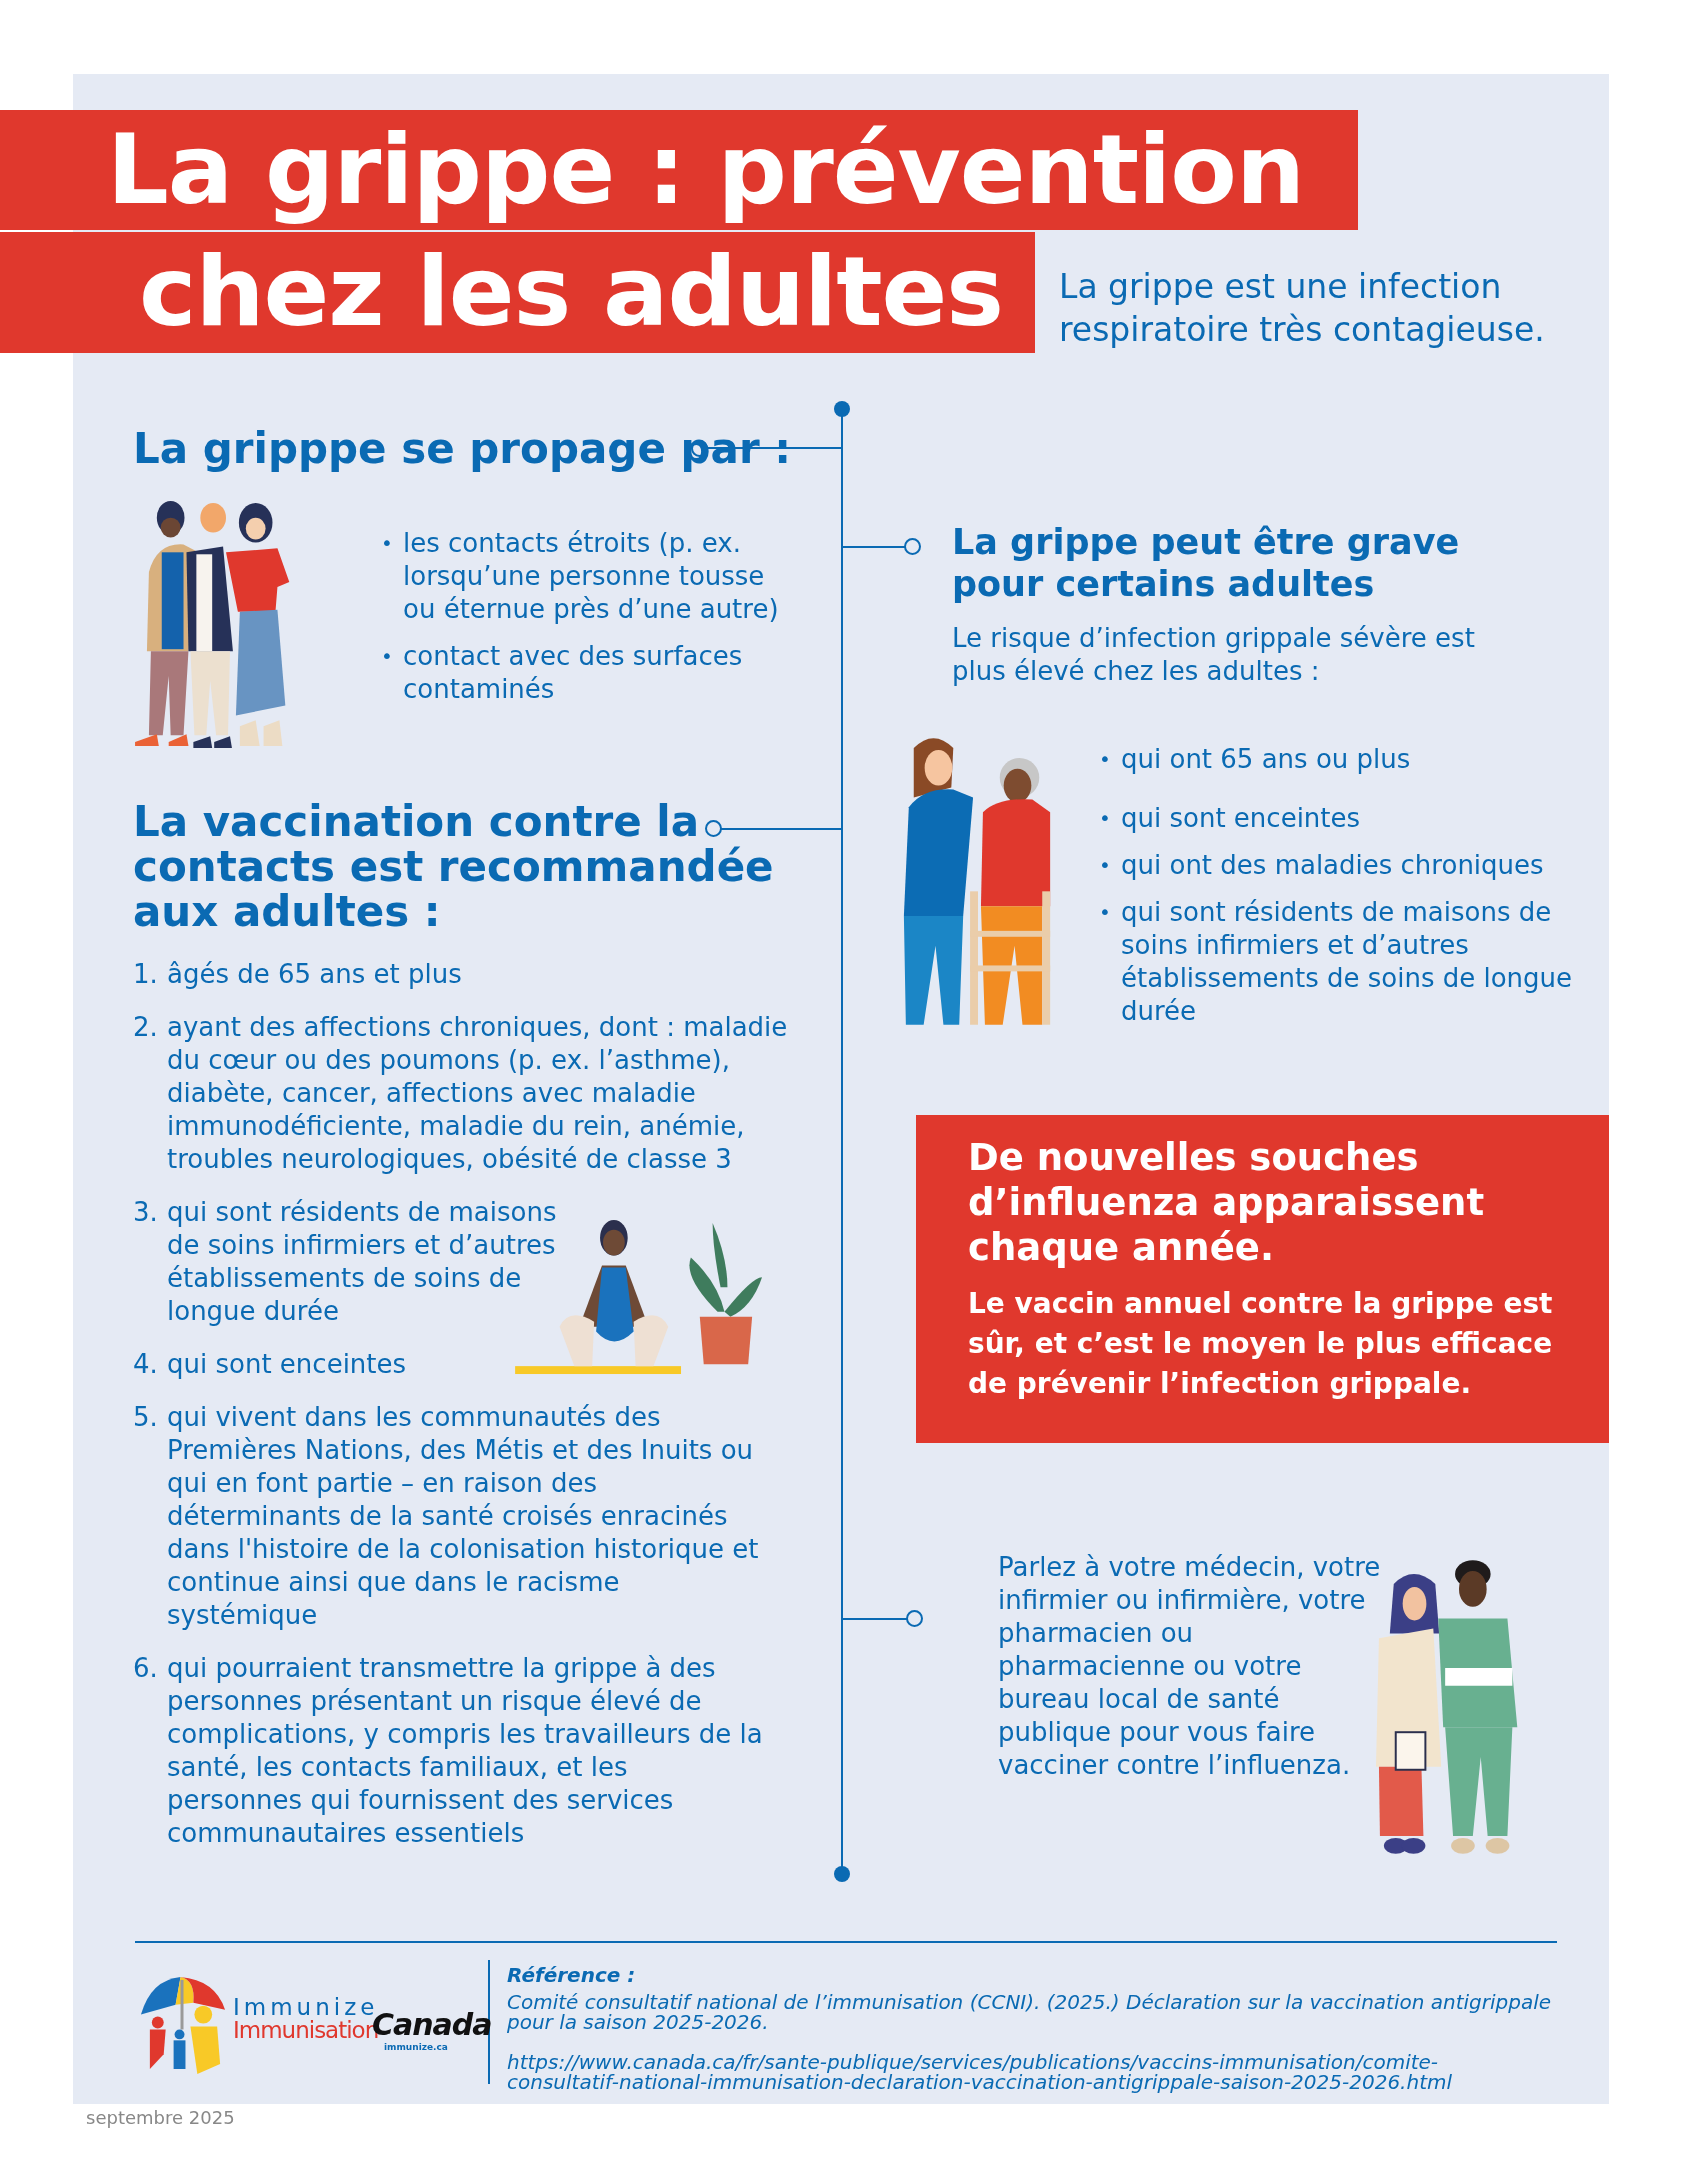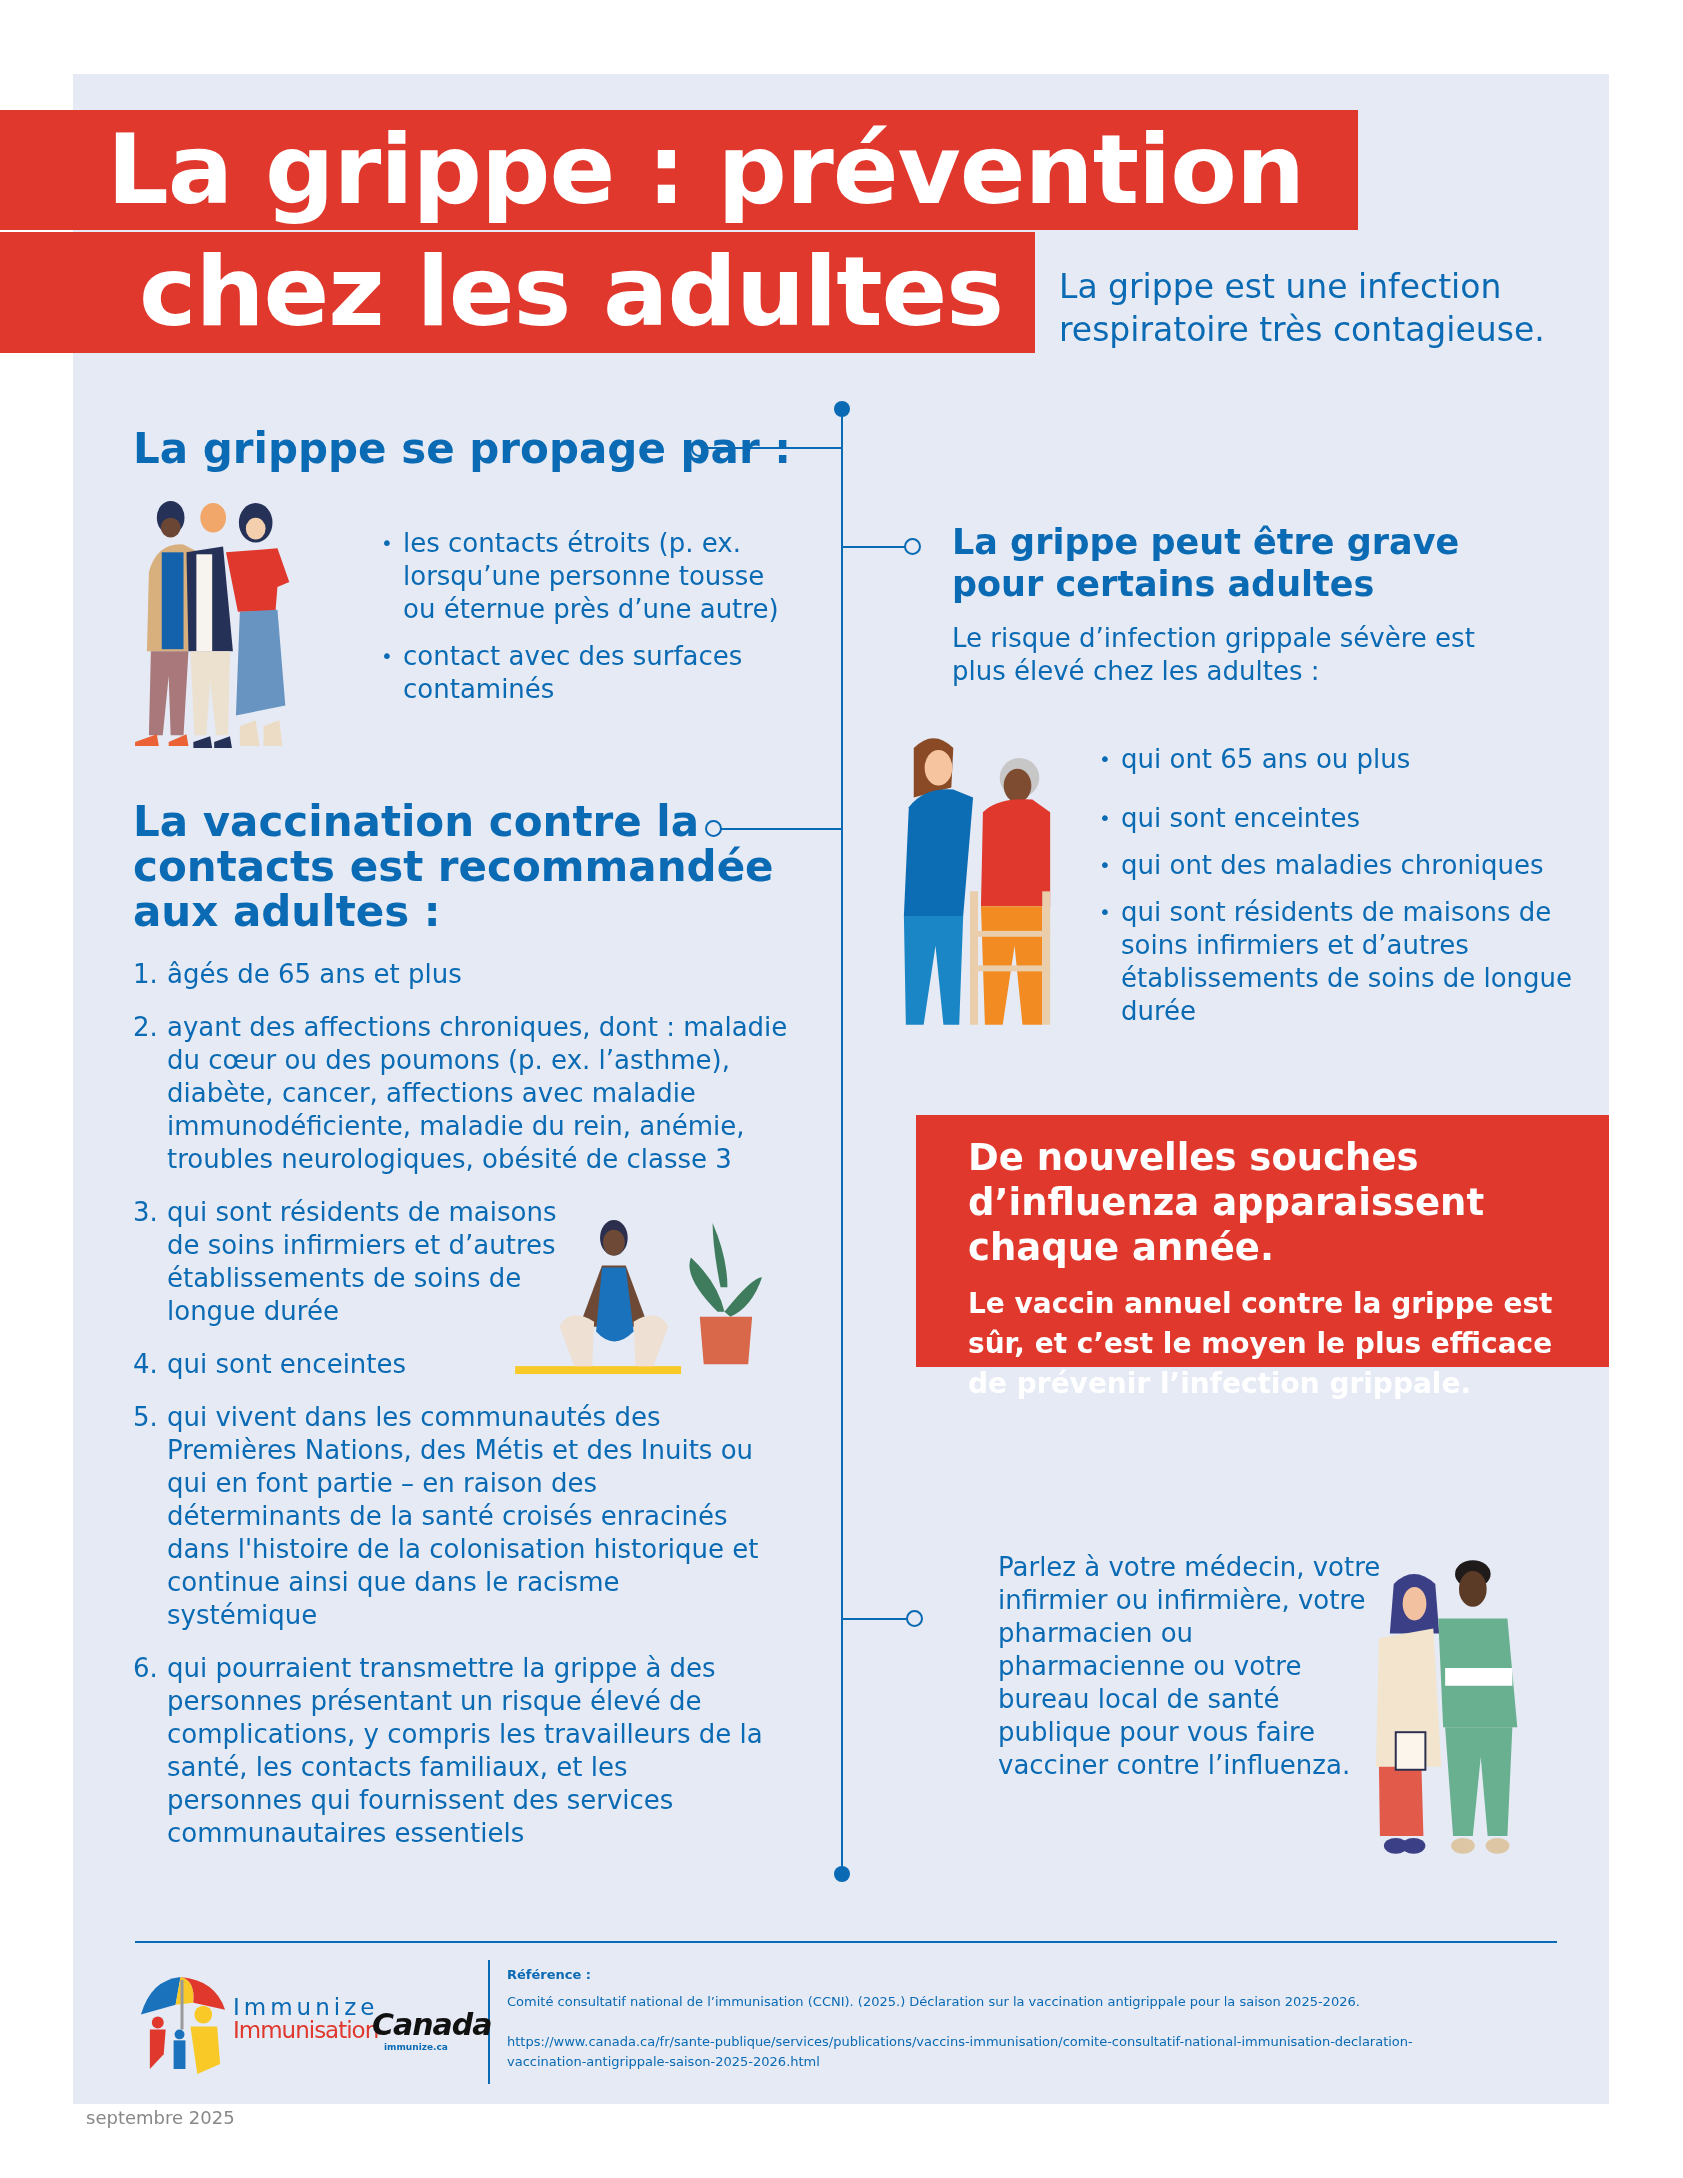--- a/index.html
+++ b/index.html
@@ -14,26 +14,26 @@
   .branch { position: absolute; height: 2px; background: #0a6ab3; }
   .node { position: absolute; width: 17px; height: 17px; border-radius: 50%; border: 2px solid #0a6ab3; background: #e5eaf4; }
   h2 { position: absolute; font-weight: bold; color: #0a6ab3; font-size: 42px; line-height: 42px; }
   .txt { position: absolute; font-size: 26px; line-height: 33px; color: #0a6ab3; }
   ul.bul { list-style: none; }
   ul.bul li { position: relative; padding-left: 22px; margin-bottom: 14px; }
   ul.bul li::before { content: "•"; position: absolute; left: 0; top: 0; font-size: 20px; }
   ol.num { list-style: none; }
   ol.num li { position: relative; padding-left: 34px; margin-bottom: 20px; }
   ol.num li .n { position: absolute; left: 0; top: 0; }
-  .redbox { position: absolute; left: 916px; top: 1115px; width: 693px; height: 252px; background: #e0382d; color: #fff; padding: 20px 0 0 52px; }
+  .redbox { position: absolute; left: 916px; top: 1115px; width: 693px; height: 328px; background: #e0382d; color: #fff; padding: 20px 0 0 52px; }
   .redbox .h { font-weight: bold; font-size: 37px; line-height: 45px; }
   .redbox .p { font-weight: bold; font-size: 28px; line-height: 40px; margin-top: 14px; }
   .footer-rule { position: absolute; left: 135px; top: 1941px; width: 1422px; height: 2px; background: #0a6ab3; }
   .footer-div { position: absolute; left: 488px; top: 1960px; width: 2px; height: 124px; background: #0a6ab3; }
-  .ref { position: absolute; left: 507px; top: 1965px; font-size: 13px; line-height: 20px; color: #0a6ab3; width: 1069px; }
+  .ref { position: absolute; left: 507px; top: 1965px; font-size: 20px; line-height: 20px; color: #0a6ab3; width: 1069px; font-style: italic; }
   .ref .lbl { font-weight: bold; margin-bottom: 7px; }
   .ref .url { margin-top: 20px; }
   .date { position: absolute; left: 86px; top: 2107px; font-size: 18px; color: #888; }
   .logo { position: absolute; left: 136px; top: 1975px; width: 342px; height: 99px; text-align: right; }
   .logo .t1 { position: absolute; left: 97px; top: 20px; font-size: 23px; letter-spacing: 4px; color: #0a6ab3; line-height: 24px; }
   .logo .t2 { position: absolute; left: 97px; top: 42px; font-size: 23px; color: #e0382d; line-height: 26px; letter-spacing: -1px; }
   .logo .t3 { position: absolute; left: 236px; top: 32px; font-size: 30px; font-style: italic; font-weight: bold; color: #111; letter-spacing: -1px; }
   .logo .t4 { position: absolute; left: 248px; top: 67px; font-size: 9px; font-weight: bold; color: #0a6ab3; }
   .illus { position: absolute; }
 </style>

